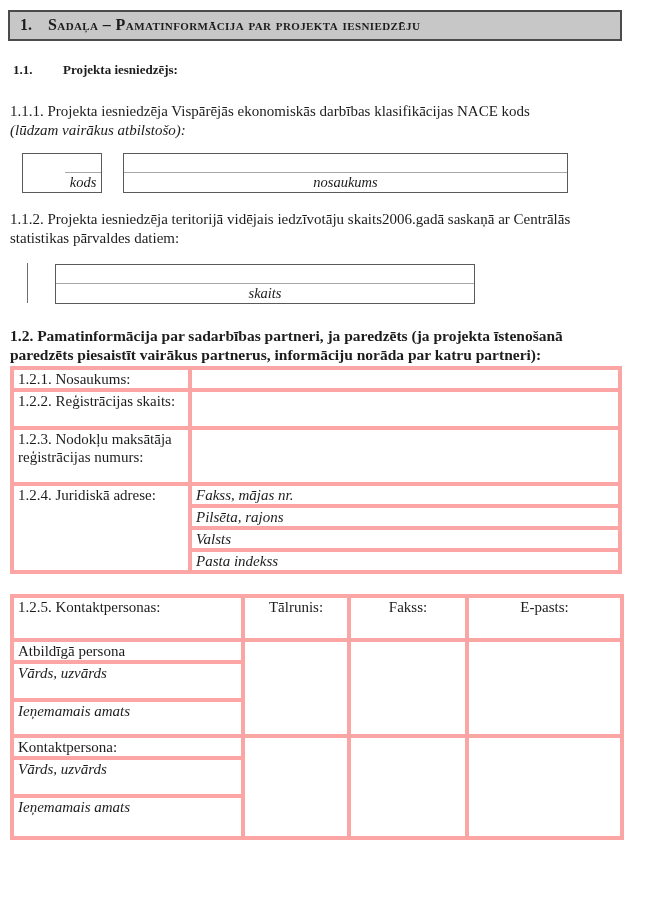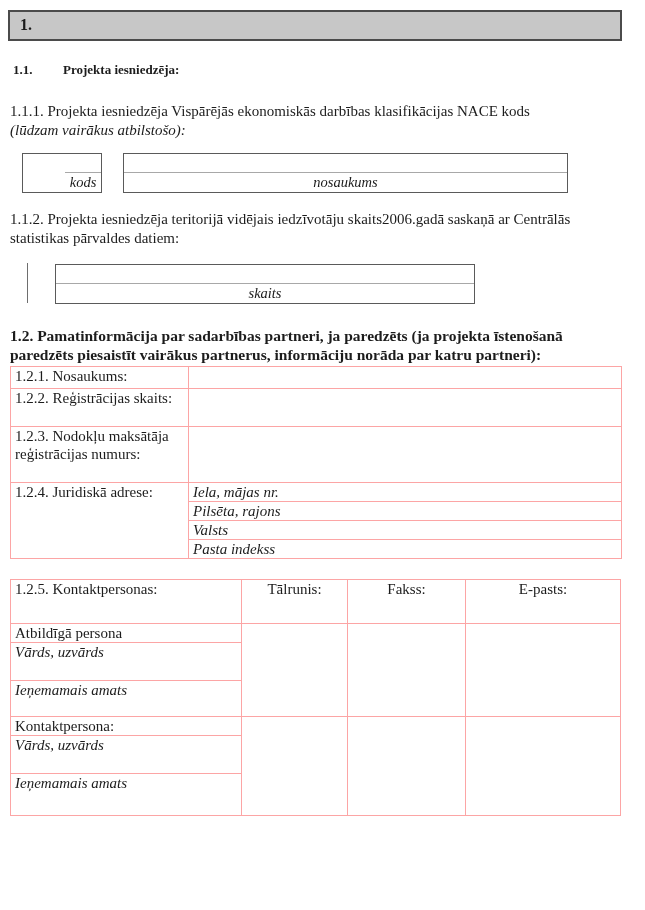--- a/index.html
+++ b/index.html
@@ -92,21 +92,21 @@
   }
 
   
   table {
     border-collapse: collapse;
     margin-left: 10px;
     table-layout: fixed;
     font-size: 15px;
   }
   td {
-    border: 1px solid #fca5a5;
+    border: 4px solid #fca5a5;
     padding: 0 4px;
     vertical-align: top;
     line-height: 18px;
   }
   .t-partner { width: 612px; margin-top: 2px; }
   .t-partner col.c1 { width: 178px; }
   .t-partner .r1 td { height: 22px; }
   .t-partner .r2 td { height: 38px; }
   .t-partner .r3 td { height: 56px; }
   .t-partner .addr td { height: 19px; }
@@ -122,25 +122,26 @@
   .t-contacts .role td { height: 18px; }
   .t-contacts .name td { height: 38px; }
   .t-contacts .pos1 td { height: 36px; }
   .t-contacts .pos2 td { height: 42px; }
 </style>
 </head>
 <body>
 
 <div class="header-bar">
   <span class="num">1.</span>
+  <span class="ttl">Sadaļa – Pamatinformācija par projekta iesniedzēju</span>
 </div>
 
 <div class="h11">
   <span class="num">1.1.</span>
-  <span>Projekta iesniedzēja:</span>
+  <span>Projekta iesniedzējs:</span>
 </div>
 
 <div class="para p111">
   <span>1.1.1. Projekta iesniedzēja Vispārējās ekonomiskās darbības klasifikācijas NACE kods</span>
   <div class="note">(lūdzam vairākus atbilstošo):</div>
 </div>
 
 <div class="boxrow">
   <div class="fillbox w-kods">
     <div class="in"></div>
@@ -179,21 +180,21 @@
   <tr class="r2">
     <td>1.2.2. Reģistrācijas skaits:</td>
     <td></td>
   </tr>
   <tr class="r3">
     <td>1.2.3. Nodokļu maksātāja reģistrācijas numurs:</td>
     <td></td>
   </tr>
   <tr class="addr">
     <td rowspan="4">1.2.4. Juridiskā adrese:</td>
-    <td class="italic">Iela, mājas nr.</td>
+    <td class="italic">Fakss, mājas nr.</td>
   </tr>
   <tr class="addr">
     <td class="italic">Pilsēta, rajons</td>
   </tr>
   <tr class="addr">
     <td class="italic">Valsts</td>
   </tr>
   <tr class="addr">
     <td class="italic">Pasta indekss</td>
   </tr>

